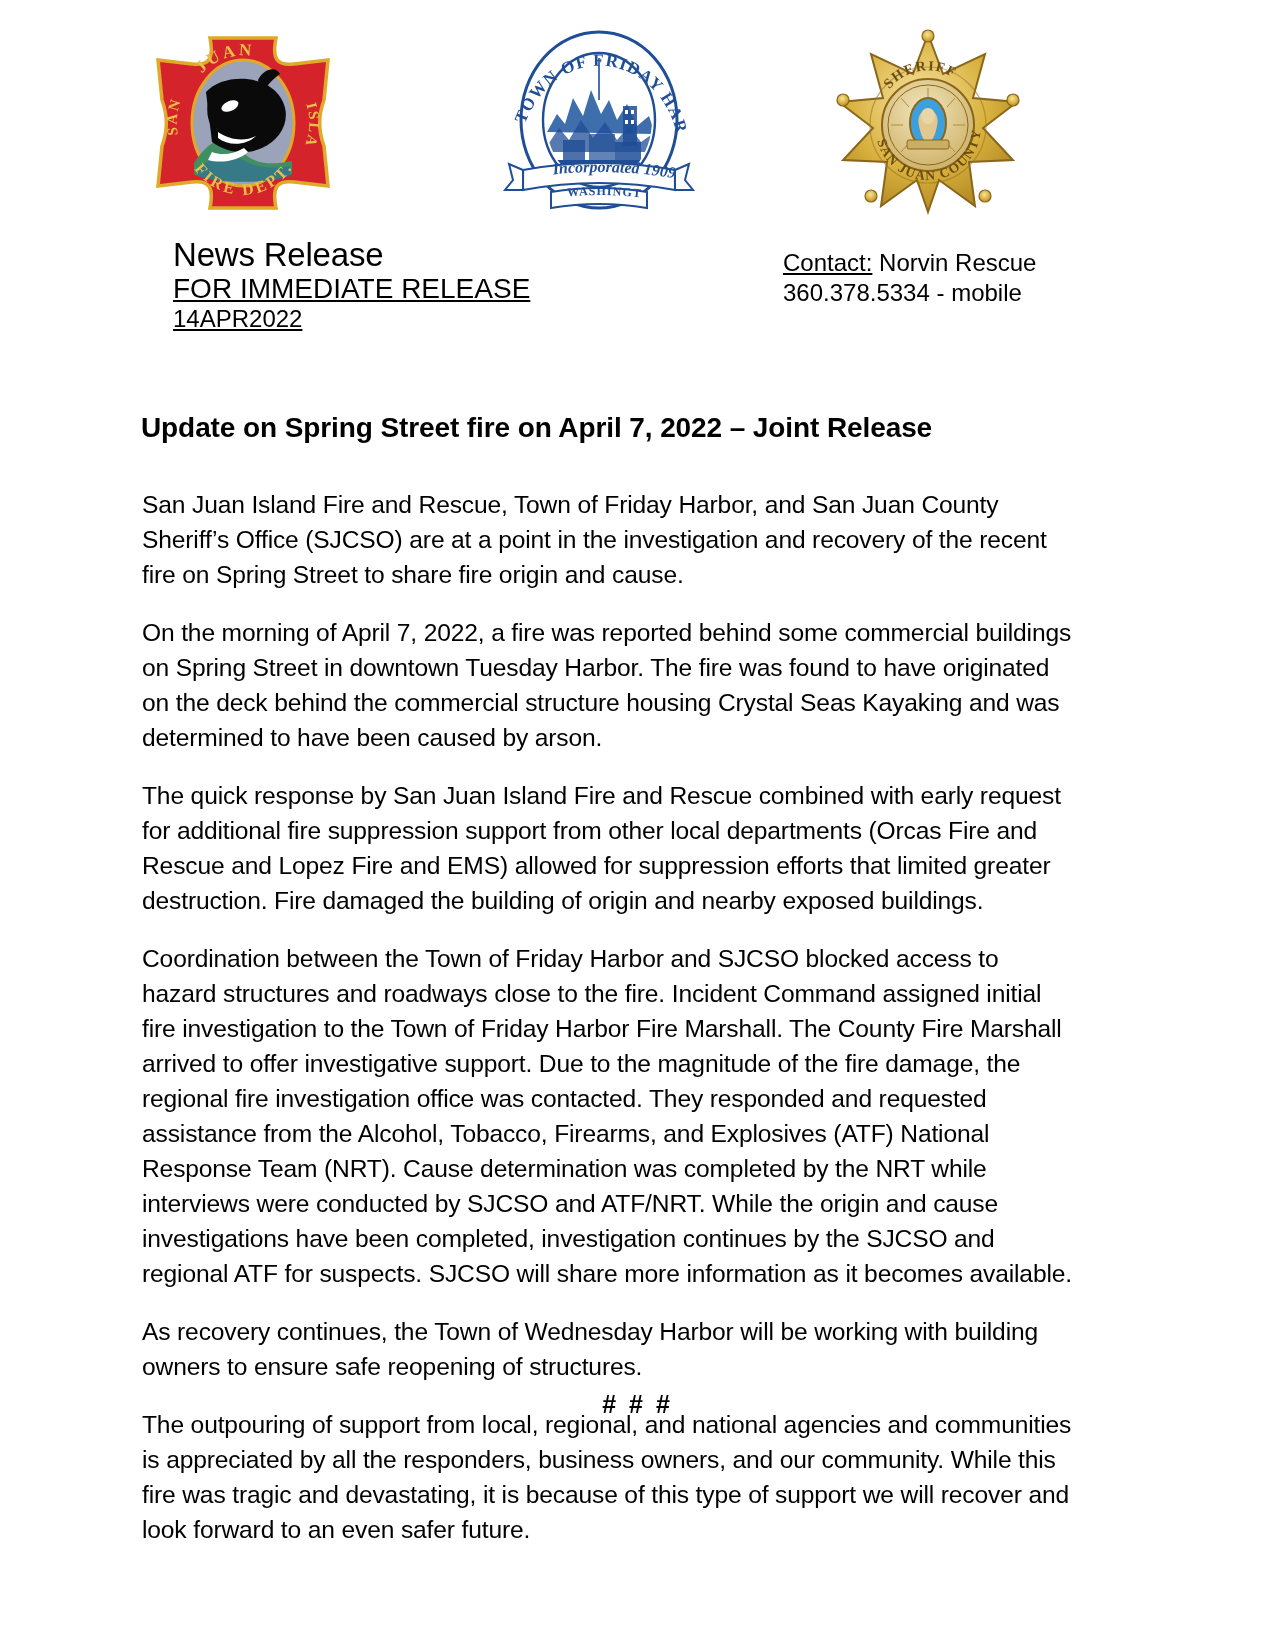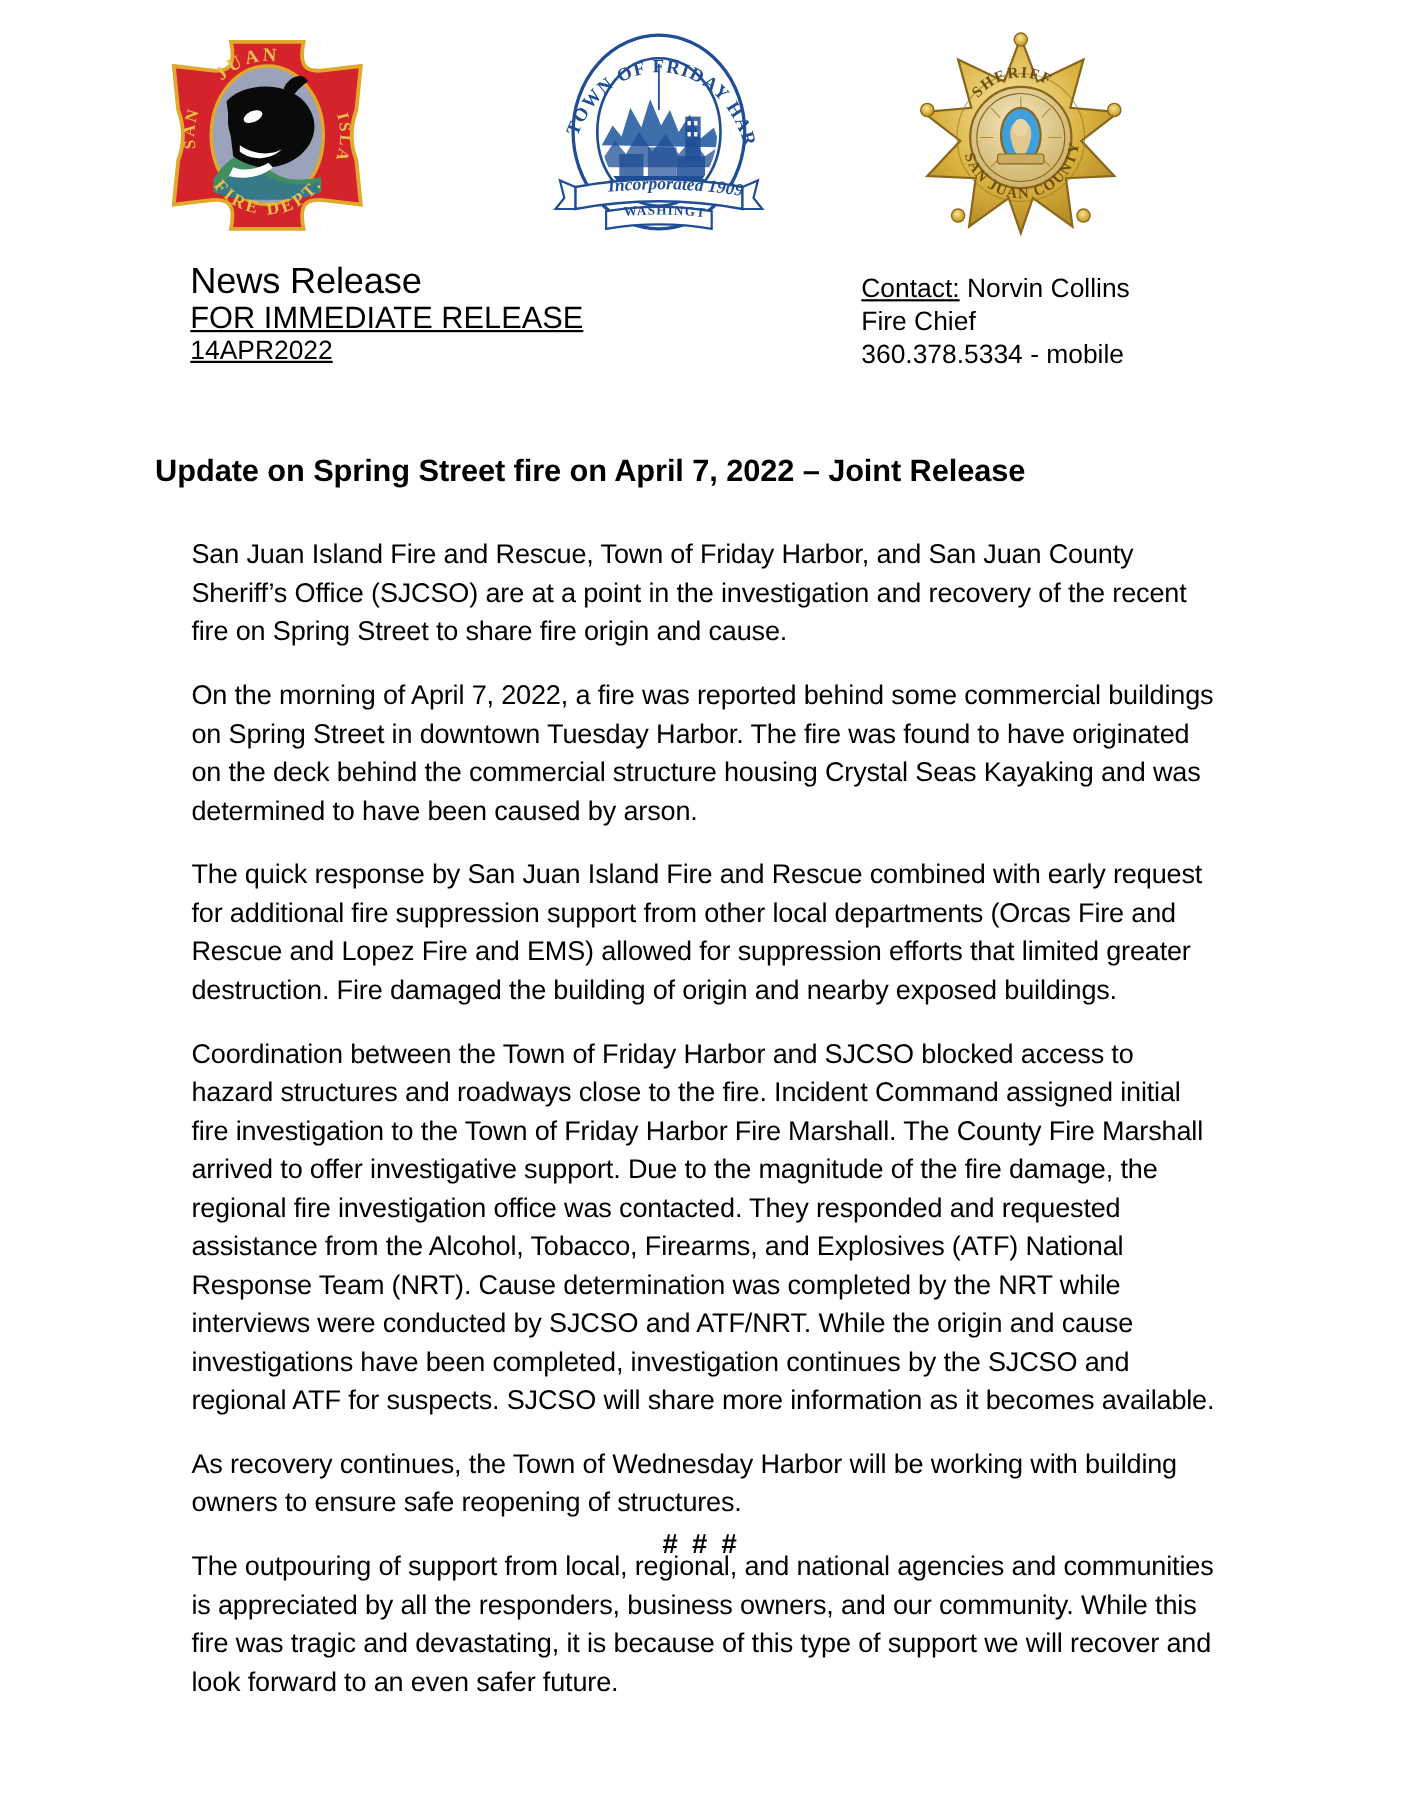--- a/index.html
+++ b/index.html
@@ -94,21 +94,20 @@
     margin: 0;
   }
   .body-copy {
     position: absolute;
     left: 142px;
     top: 487px;
     width: 935px;
     font-size: 24.6px;
     line-height: 35px;
     letter-spacing: -0.15px;
-    margin-left: 32px;
   }
   .body-copy p {
     margin: 0 0 23px 0;
   }
   .end-mark {
     position: absolute;
     left: 0;
     top: 1390px;
     width: 1275px;
     text-align: center;
@@ -298,22 +297,21 @@
 
   </div>
 
   <div class="header-left">
     <div class="news-release-title">News Release</div>
     <div class="immediate-release">FOR IMMEDIATE RELEASE</div>
     <div class="release-date">14APR2022</div>
   </div>
 
   <div class="header-right">
-    <div><span class="contact-label">Contact:</span> <span>Norvin Collins</span></div>
-    <div>Fire Chief</div>
+    <div><span class="contact-label">Contact:</span> <span>Norvin Rescue</span></div>
     <div>360.378.5334 - mobile</div>
   </div>
 
   <div class="doc-title">Update on Spring Street fire on April 7, 2022 – Joint Release</div>
 
   <div class="body-copy">
     <p>San Juan Island Fire and Rescue, Town of Friday Harbor, and San Juan County Sheriff’s Office (SJCSO) are at a point in the investigation and recovery of the recent fire on Spring Street to share fire origin and cause.</p>
     <p>On the morning of April 7, 2022, a fire was reported behind some commercial buildings on Spring Street in downtown Tuesday Harbor. The fire was found to have originated on the deck behind the commercial structure housing Crystal Seas Kayaking and was determined to have been caused by arson.</p>
     <p>The quick response by San Juan Island Fire and Rescue combined with early request for additional fire suppression support from other local departments (Orcas Fire and Rescue and Lopez Fire and EMS) allowed for suppression efforts that limited greater destruction. Fire damaged the building of origin and nearby exposed buildings.</p>
     <p>Coordination between the Town of Friday Harbor and SJCSO blocked access to hazard structures and roadways close to the fire. Incident Command assigned initial fire investigation to the Town of Friday Harbor Fire Marshall. The County Fire Marshall arrived to offer investigative support. Due to the magnitude of the fire damage, the regional fire investigation office was contacted. They responded and requested assistance from the Alcohol, Tobacco, Firearms, and Explosives (ATF) National Response Team (NRT). Cause determination was completed by the NRT while interviews were conducted by SJCSO and ATF/NRT. While the origin and cause investigations have been completed, investigation continues by the SJCSO and regional ATF for suspects. SJCSO will share more information as it becomes available.</p>

